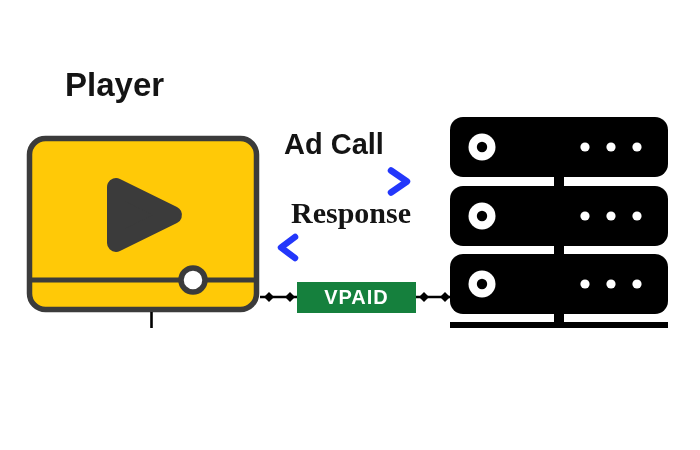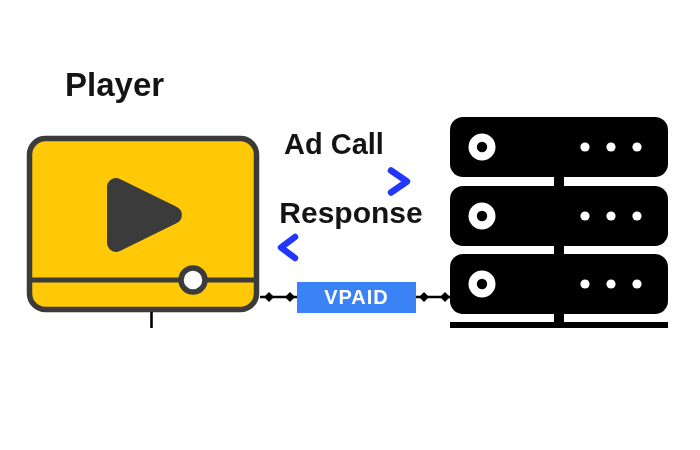--- a/index.html
+++ b/index.html
@@ -4,31 +4,31 @@
 <style>
   html,body { margin:0; padding:0; background:#ffffff; }
   .canvas {
     position:relative; width:700px; height:328px; background:#ffffff;
     font-family:"Liberation Sans", sans-serif; overflow:hidden;
   }
   .label { position:absolute; font-weight:700; color:#141414; line-height:1.05; white-space:nowrap; }
   .title-player   { left:65px;  top:68px;  font-size:33px; }
   .title-adserver { left:473px; top:71px;  font-size:33px; }
   .adcall-label   { left:284px; top:129px; width:132px; text-align:left; font-size:29px; }
-  .response-label { left:274px; top:197px; width:154px; text-align:center; font-size:30px; }
+  .response-label { left:274px; top:197px; width:154px; text-align:center; font-size:30px;font-family:Liberation Serif, serif; }
   .tracking-label { left:159px; top:347px; width:340px; text-align:center; font-size:29px; }
   .svg-abs { position:absolute; }
   .player-svg  { left:25px;  top:134px; }
   .server-svg  { left:448px; top:112px; }
   .adcall-svg  { left:284px; top:167px; }
   .resp-svg    { left:274px; top:232px; }
   .lines-svg   { left:0; top:0; }
   .vpaid {
     position:absolute; left:297px; top:282px; width:119px; height:31px;
-    background:#3b82f6; color:#ffffff; display:flex; align-items:center; justify-content:center;
+    background:#15803d; color:#ffffff; display:flex; align-items:center; justify-content:center;
     font-weight:700; font-size:20px; letter-spacing:1px;
   }
 </style>
 </head>
 <body>
 
 <div class="canvas">
 
   <div class="label title-player">Player</div>
 

